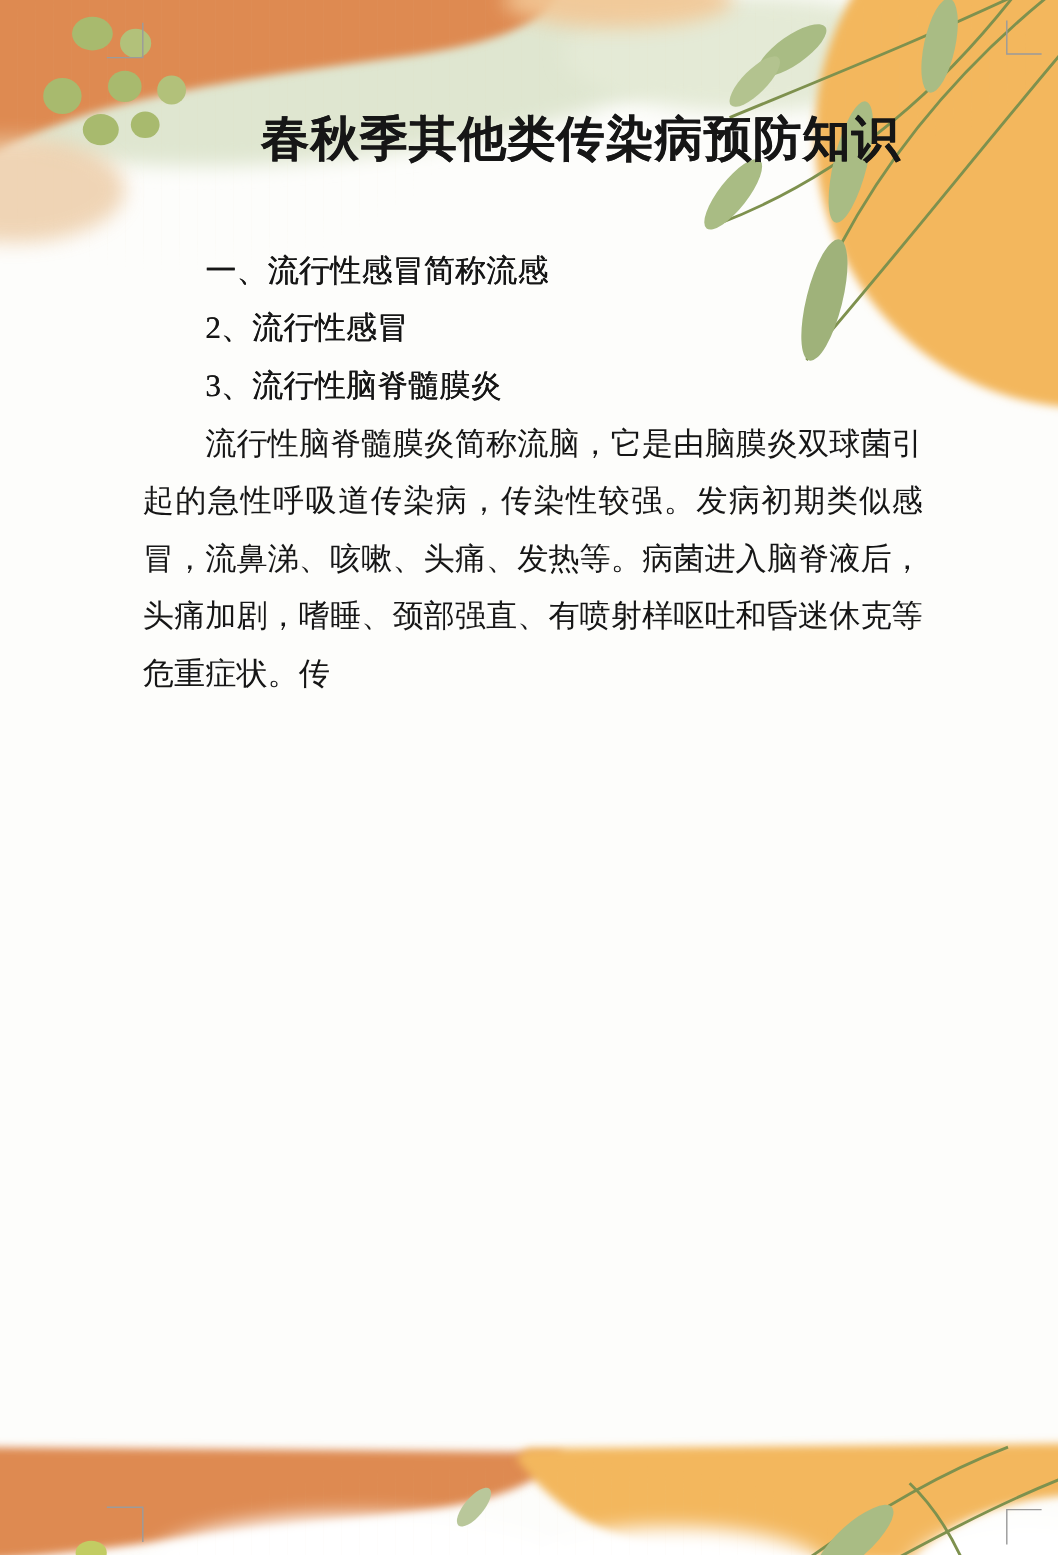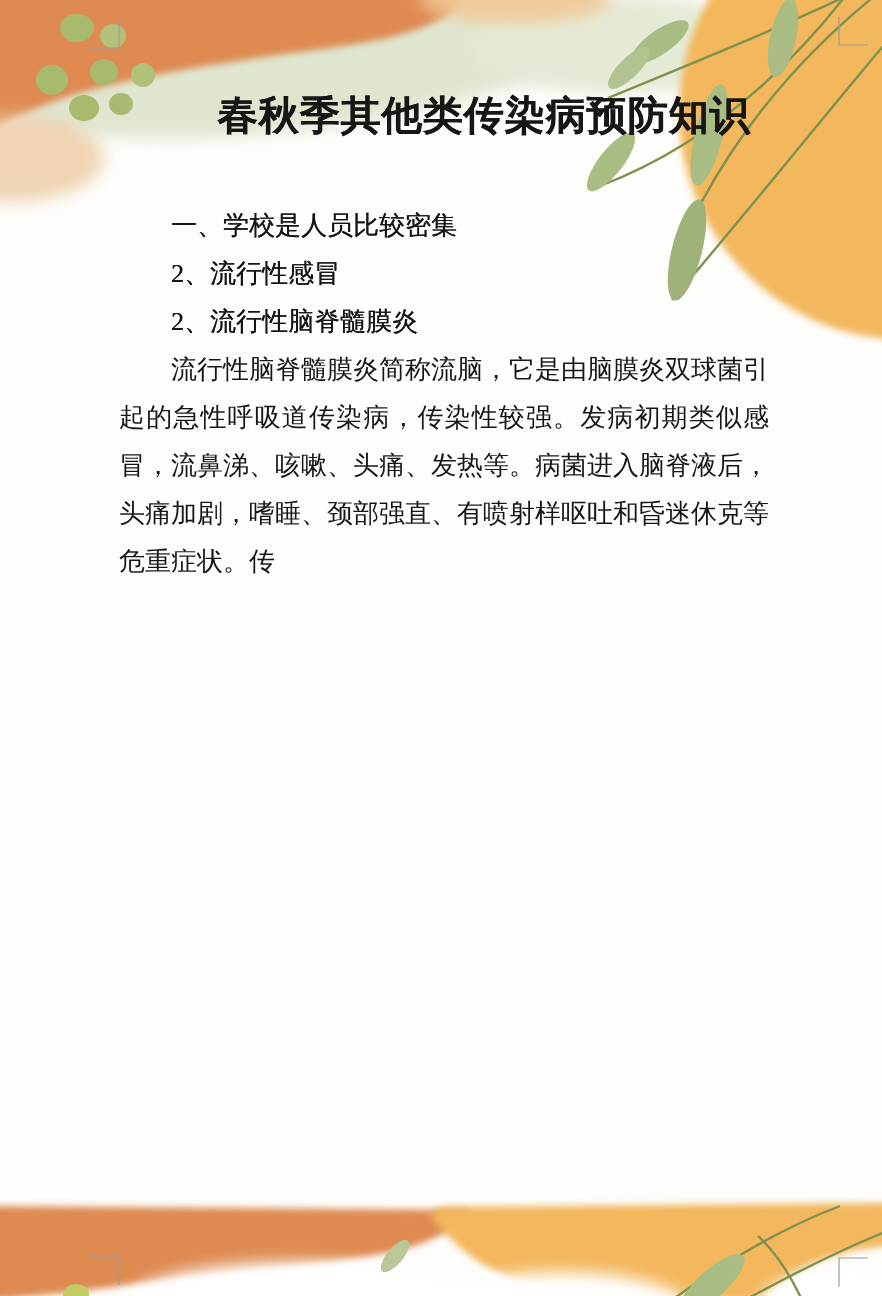--- a/index.html
+++ b/index.html
@@ -117,20 +117,20 @@
       <path d="M89,48 H119 V19"></path>
       <path d="M839,17 V45 H868"></path>
       <path d="M89,1256 H119 V1285"></path>
       <path d="M868,1258 H839 V1287"></path>
     </g>
   </svg>
 
   <main class="text-col">
     <h1 class="title">春秋季其他类传染病预防知识</h1>
     <section class="flow">
-      <h2 class="heading">一、学校是人员比较密集</h2>
+      <h2 class="heading">一、流行性感冒简称流感</h2>
       <h3 class="heading">2、流行性感冒</h3>
-      <h3 class="heading">2、流行性脑脊髓膜炎</h3>
+      <h3 class="heading">3、流行性脑脊髓膜炎</h3>
       <p class="para">流行性脑脊髓膜炎简称流脑，它是由脑膜炎双球菌引起的急性呼吸道传染病，传染性较强。发病初期类似感冒，流鼻涕、咳嗽、头痛、发热等。病菌进入脑脊液后，头痛加剧，嗜睡、颈部强直、有喷射样呕吐和昏迷休克等危重症状。传</p>
     </section>
   </main>
 
 </div>
 
 </body></html>

